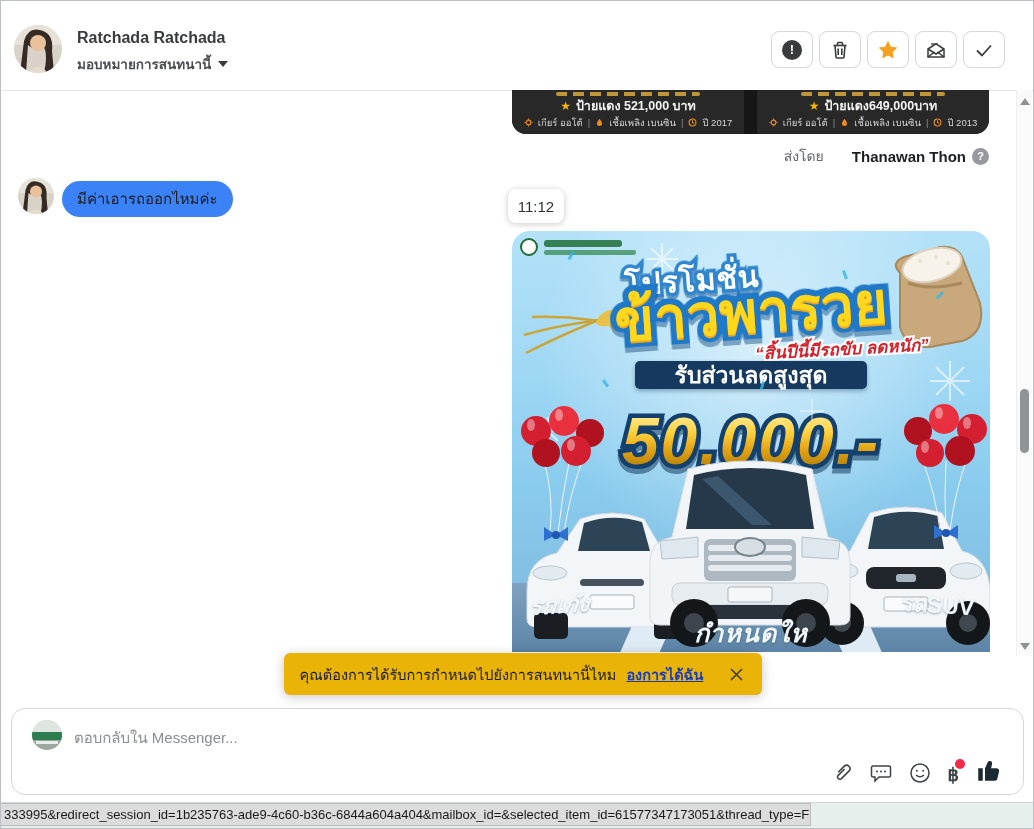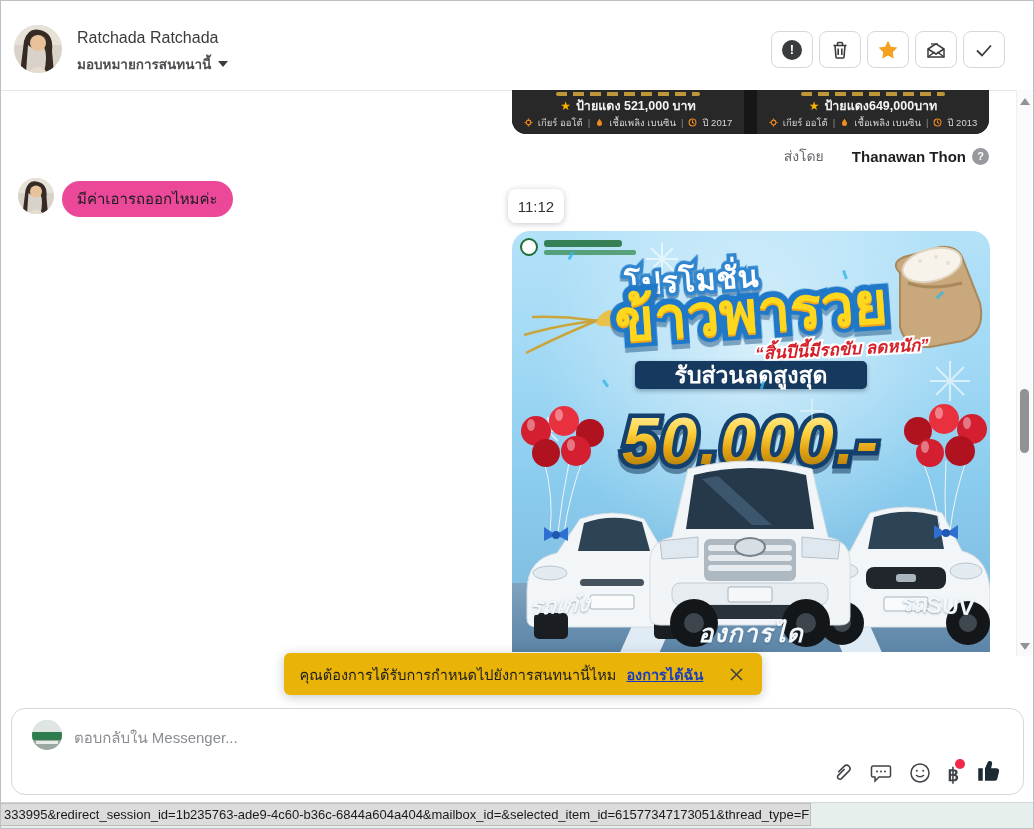--- a/index.html
+++ b/index.html
@@ -4,21 +4,21 @@
 <style>
   html,body{margin:0;padding:0;background:#fff;}
   body{font-family:"Liberation Sans","DejaVu Sans",sans-serif;}
   .frame{position:relative;width:1034px;height:829px;background:#fff;border:1px solid #bcc0c4;box-sizing:border-box;overflow:hidden;}
 
   
   .header{position:absolute;left:0;top:0;width:100%;height:89px;background:#fff;border-bottom:1px solid #e4e6ea;}
   .avatar{border-radius:50%;overflow:hidden;flex:0 0 auto;}
   .avatar svg{display:block;width:100%;height:100%;}
   .hdr-avatar{position:absolute;left:13px;top:24px;width:48px;height:48px;}
-  .hdr-name{position:absolute;left:76px;top:28px;font-size:16px;font-weight:400;color:#3a3b3c;}
+  .hdr-name{position:absolute;left:76px;top:28px;font-size:16px;font-weight:700;color:#3a3b3c;}
   .hdr-sub{position:absolute;left:76px;top:52px;display:flex;align-items:center;gap:7px;font-size:13.5px;font-weight:600;color:#4b4d50;cursor:pointer;}
   .caret-down{width:0;height:0;border-left:5px solid transparent;border-right:5px solid transparent;border-top:6px solid #3a3b3c;}
   .hdr-actions{position:absolute;left:770px;top:30px;display:flex;gap:6px;}
   .tool-btn{width:42px;height:37px;border:1px solid #d5d9dd;border-radius:8px;background:#fff;display:flex;align-items:center;justify-content:center;cursor:pointer;}
   .report-circle{width:20px;height:20px;border-radius:50%;background:#3a3b3c;color:#fff;font-size:13px;font-weight:700;display:flex;align-items:center;justify-content:center;line-height:1;}
 
   
   .attach-cut{position:absolute;left:511px;top:89px;width:477px;height:44px;background:#161616;border-radius:0 0 14px 14px;display:flex;overflow:hidden;}
   .attach-col{flex:1;background:#282828;display:flex;flex-direction:column;align-items:center;padding-top:1px;}
   .attach-col.left{border-radius:0 0 0 14px;}
@@ -30,21 +30,21 @@
   .specs-row{margin-top:2px;font-size:9.5px;color:#d6d6d6;display:flex;align-items:center;gap:5px;line-height:1.2;}
   .specs-row .sep{color:#8a8a8a;}
   .spec-ic{width:9px;height:9px;display:inline-block;vertical-align:middle;}
 
   .sentby{position:absolute;right:44px;top:144px;display:flex;align-items:center;gap:6px;font-size:14px;}
   .sentby .pre{color:#65676b;}
   .sentby .who{color:#1c1e21;font-weight:700;font-size:15px;margin-left:22px;}
   .help-badge{width:17px;height:17px;border-radius:50%;background:#97999e;color:#fff;font-size:11px;font-weight:700;display:flex;align-items:center;justify-content:center;cursor:pointer;}
 
   .msg-avatar{position:absolute;left:17px;top:177px;width:36px;height:36px;}
-  .msg-bubble{position:absolute;left:61px;top:180px;background:#ec4899;border-radius:18px;padding:8px 15px;font-size:15px;color:#1c1e21;line-height:1.35;}
+  .msg-bubble{position:absolute;left:61px;top:180px;background:#3b82f6;border-radius:18px;padding:8px 15px;font-size:15px;color:#1c1e21;line-height:1.35;}
 
   .time-chip{position:absolute;left:507px;top:188px;min-width:56px;height:34px;background:#fff;border-radius:8px;box-shadow:0 1px 6px rgba(0,0,0,.22);display:flex;align-items:center;justify-content:center;font-size:15px;color:#2f3337;}
 
   
   .promo{position:absolute;left:511px;top:230px;width:478px;height:421px;border-radius:18px 18px 0 0;overflow:hidden;cursor:pointer;
     background:linear-gradient(180deg,#b4e2f8 0%,#9ed7f4 35%,#8accee 60%,#7db7da 100%);}
   .promo .sunray{position:absolute;inset:0;background:radial-gradient(circle at 50% 28%,rgba(255,255,255,.55),rgba(255,255,255,0) 55%);}
   .promo svg{position:absolute;display:block;}
   .dealer-logo{position:absolute;left:8px;top:6px;width:120px;height:22px;}
   .dealer-logo .em{position:absolute;left:0;top:1px;width:18px;height:18px;border-radius:50%;background:#fff;border:2px solid #1f6e37;box-sizing:border-box;}
@@ -363,21 +363,21 @@
         <rect x="50" y="164" width="136" height="14" fill="#29323a"></rect>
         <circle cx="62" cy="182" r="24" fill="#14171a"></circle>
           <circle cx="62" cy="182" r="10" fill="#3d454d"></circle>
         <circle cx="174" cy="182" r="24" fill="#14171a"></circle>
           <circle cx="174" cy="182" r="10" fill="#3d454d"></circle>
       </g>
     </svg>
 
     <div class="lane-label lane-left">รถเก๋ง</div>
     <div class="lane-label lane-right">รถSUV</div>
-    <div class="lane-label lane-center">องการได</div>
+    <div class="lane-label lane-center">กำหนดให</div>
 
     <svg class="balloons-l" width="92" height="140" viewBox="0 0 92 140">
       <g stroke="#f0f4f8" stroke-width="1">
           <path d="M30 60 Q40 95 36 132" fill="none"></path>
           <path d="M55 62 Q48 95 44 132" fill="none"></path>
           <path d="M70 55 Q55 95 50 132" fill="none"></path>
         </g>
       <circle cx="22" cy="30" r="15" fill="#d31f30"></circle>
         <circle cx="50" cy="20" r="15" fill="#e8303f"></circle>
         <circle cx="76" cy="32" r="14" fill="#b0121f"></circle>

